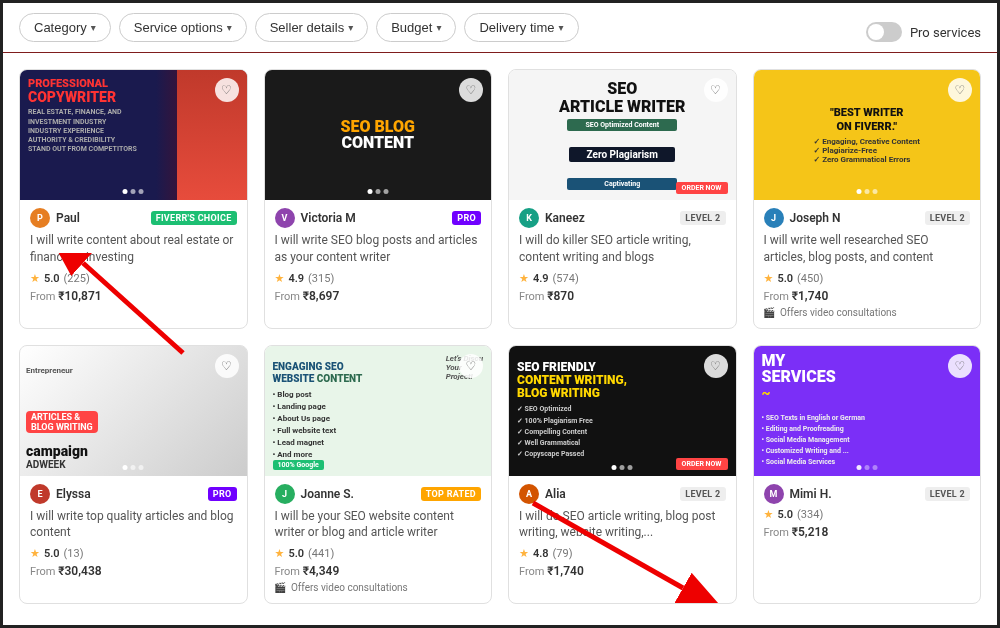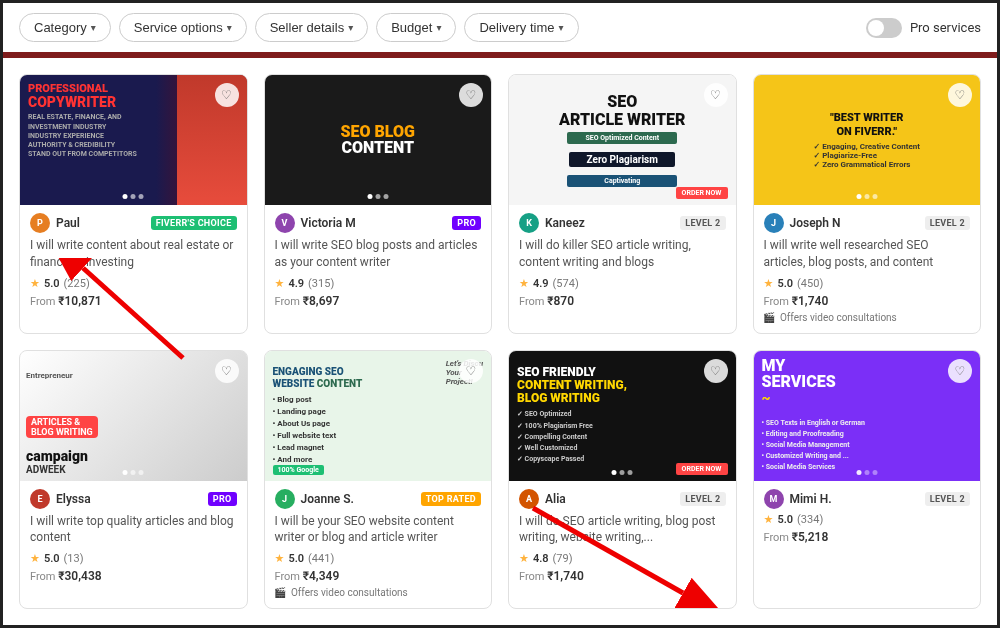--- a/index.html
+++ b/index.html
@@ -6,23 +6,23 @@
     body {
       font-family: -apple-system, BlinkMacSystemFont, 'Segoe UI', Roboto, sans-serif;
       background: #fff;
       color: #333;
       width: 1000px;
       min-height: 628px;
       border: 3px solid #222;
     }
     .top-bar {
       display: flex;
-      align-items: center;
+      align-items: flex-end;
       padding: 10px 16px;
-      border-bottom: 6px solid #7f1d1d;
+      border-bottom: 1px solid #7f1d1d;
       gap: 8px;
     }
     .filter-btn {
       display: flex;
       align-items: center;
       gap: 4px;
       border: 1px solid #ccc;
       border-radius: 20px;
       padding: 6px 14px;
       font-size: 13px;
@@ -313,21 +313,21 @@
           <span class="price-label">From </span>
           <span class="price-val">₹8,697</span>
         </div>
       </div>
     </div>
 
     <div class="card">
       <div class="card-image">
         <div class="card-image-bg bg-kaneez" style="background:#f5f5f5;flex-direction:column;">
           <div style="font-size:16px;font-weight:900;color:#111;line-height:1.1;text-align:center;">SEO<br>ARTICLE WRITER</div>
-          <div style="display:flex;flex-direction:column;align-items:center;gap:8px;margin-top:4px;">
+          <div style="display:flex;flex-direction:column;align-items:center;gap:16px;margin-top:4px;">
             <div style="background:#2d6a4f;color:#fff;font-size:7px;padding:2px 8px;border-radius:2px;width:110px;text-align:center;">SEO Optimized Content</div>
             <div style="background:#0f172a;color:#fff;font-size:10px;padding:2px 8px;border-radius:2px;width:106px;text-align:center;">Zero Plagiarism</div>
             <div style="background:#1a5276;color:#fff;font-size:7px;padding:2px 8px;border-radius:2px;width:110px;text-align:center;">Captivating</div>
           </div>
           <div style="position:absolute;bottom:6px;right:8px;background:#ff4444;color:#fff;font-size:7px;padding:2px 6px;border-radius:2px;font-weight:700;">ORDER NOW</div>
         </div>
         <div class="heart-icon">♡</div>
       </div>
       <div class="card-body">
         <div class="seller-row">
@@ -473,21 +473,21 @@
     </div>
 
     <div class="card">
       <div class="card-image">
         <div class="card-image-bg" style="background:#111;flex-direction:column;align-items:flex-start;padding:8px;">
           <div style="font-size:12px;font-weight:900;color:#fff;line-height:1.1;">SEO FRIENDLY<br><span style="color:#ffd700;">CONTENT WRITING,<br>BLOG WRITING</span></div>
           <ul style="list-style:none;font-size:7px;color:#ccc;margin-top:4px;line-height:1.6;">
             <li>✓ SEO Optimized</li>
             <li>✓ 100% Plagiarism Free</li>
             <li>✓ Compelling Content</li>
-            <li>✓ Well Customized</li>
+            <li>✓ Well Grammatical</li>
             <li>✓ Copyscape Passed</li>
           </ul>
           <div style="position:absolute;bottom:6px;right:8px;background:#ff4444;color:#fff;font-size:7px;padding:2px 6px;border-radius:2px;font-weight:700;">ORDER NOW</div>
         </div>
         <div class="heart-icon">♡</div>
         <div class="dots">
             <span class="dot active"></span>
             <span class="dot"></span>
             <span class="dot"></span>
           </div>

